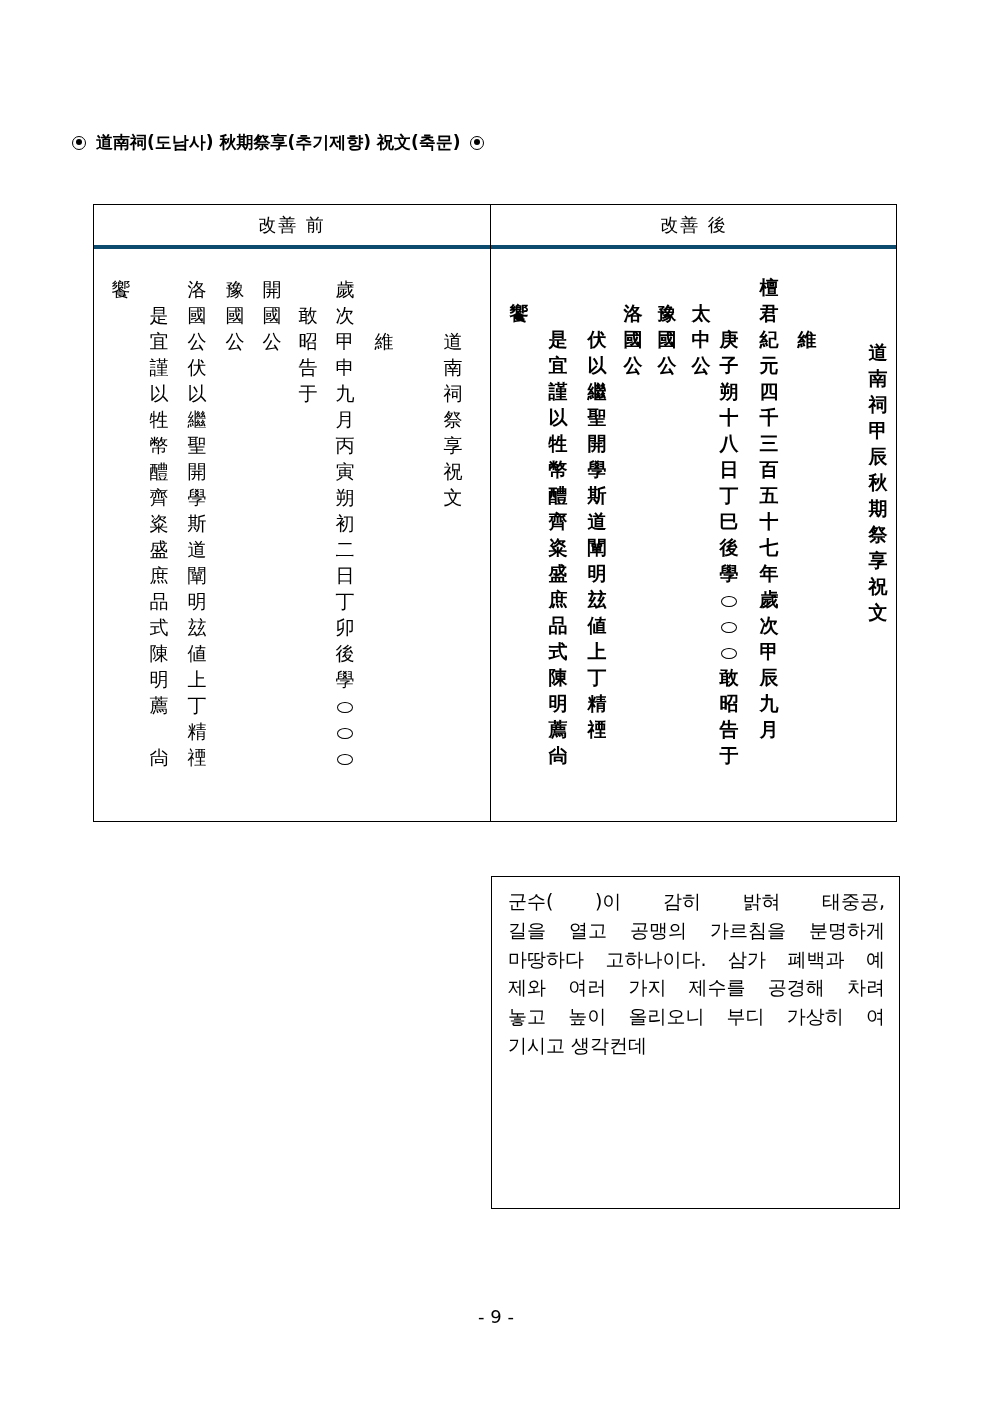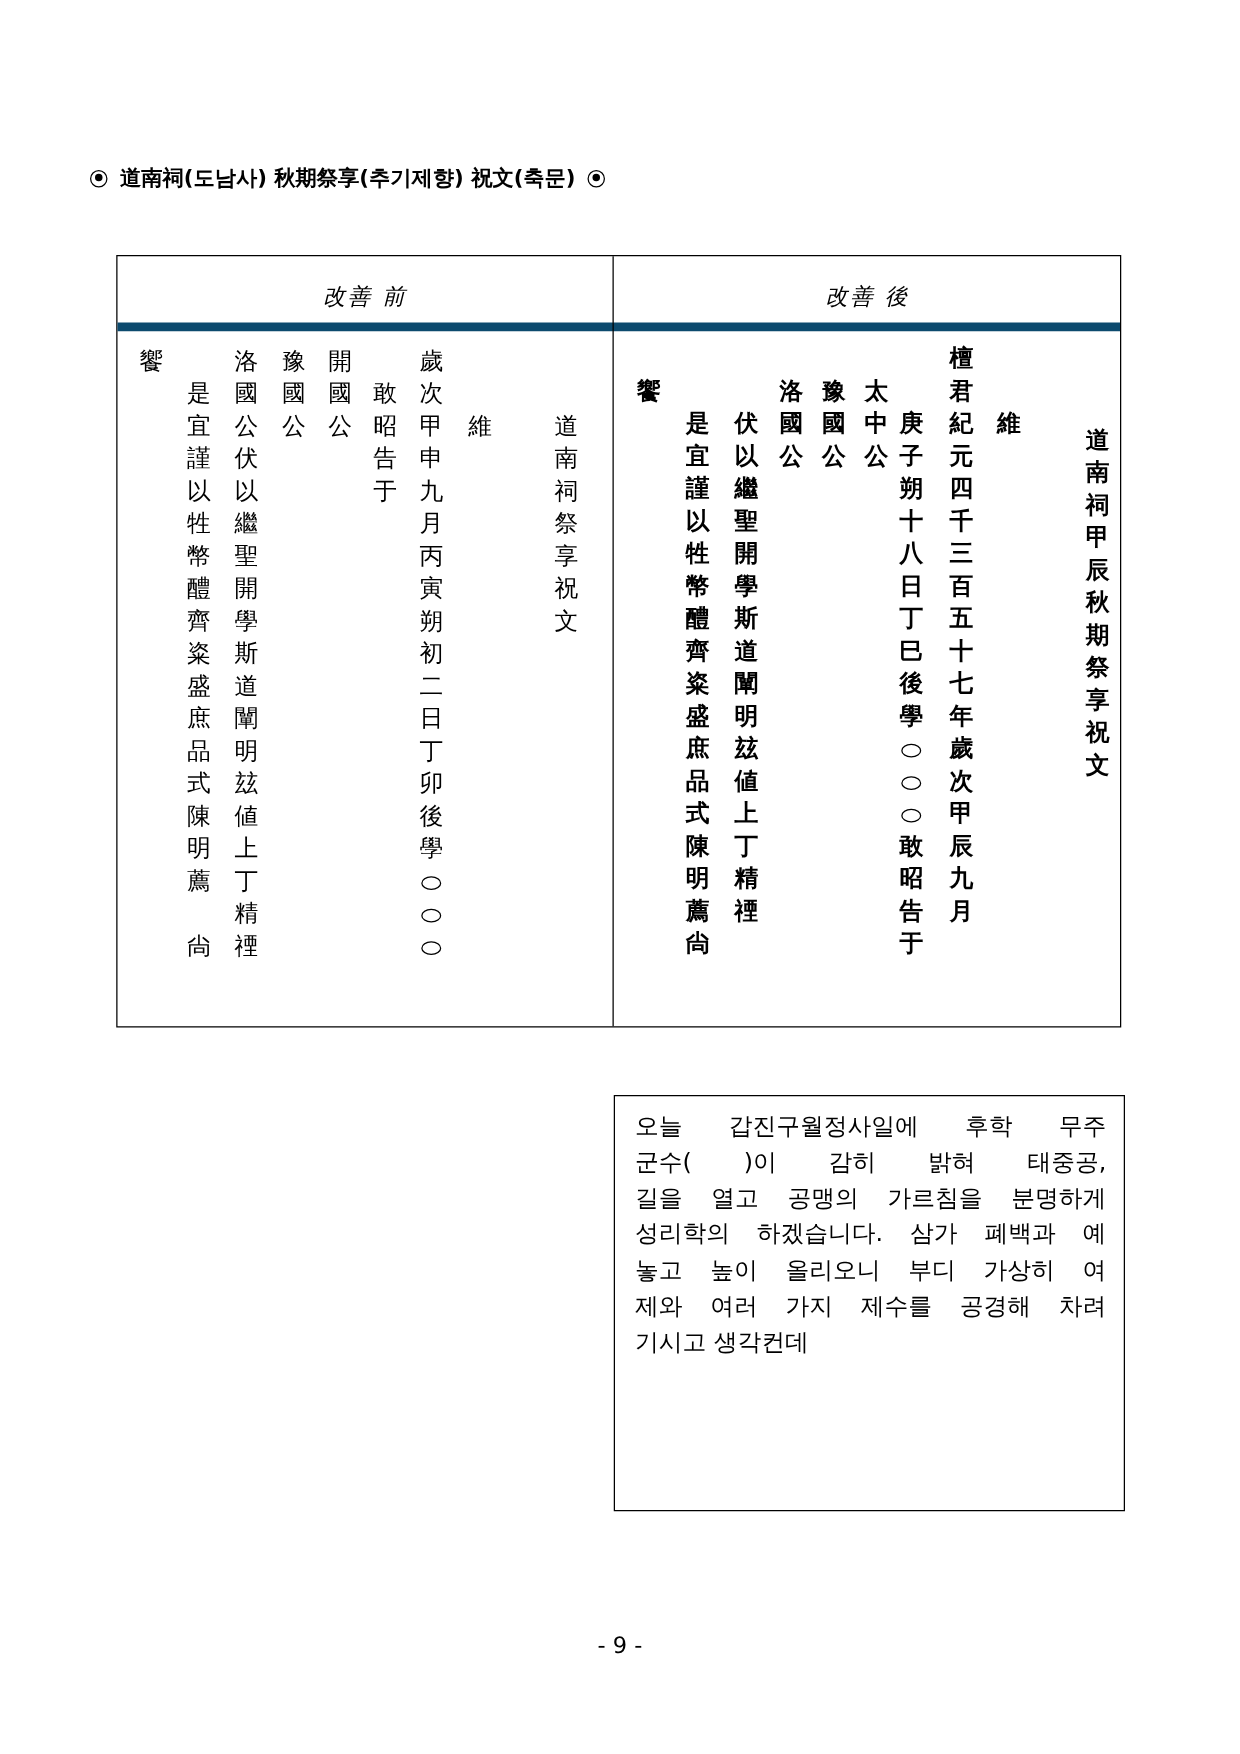--- a/index.html
+++ b/index.html
@@ -6,21 +6,21 @@
   body { width:992px; height:1403px; position:relative; overflow:hidden;
          font-family:"DejaVu Serif", "Liberation Serif", serif; color:#000; }
   .title { position:absolute; left:72px; top:131px; font-family:"DejaVu Sans","Liberation Sans",sans-serif;
            font-size:17px; font-weight:bold; white-space:nowrap; letter-spacing:0px; display:flex; align-items:center; }
   .bullet { display:inline-block; width:14px; height:14px; border:1.5px solid #000; border-radius:50%;
             position:relative; box-sizing:border-box; margin:0 10px 0 0; }
   .bullet::after { content:""; position:absolute; left:2.5px; top:2.5px; width:6px; height:6px; border-radius:50%; background:#000; }
   .bullet.end { margin:0 0 0 10px; }
 
   .table { position:absolute; left:93px; top:204px; width:804px; height:618px; border:1px solid #000; box-sizing:border-box; }
-  .hdr-row { position:absolute; left:0; top:13px; width:100%; height:40px; border-bottom:7px solid #0c4a6e;font-style:italic; }
+  .hdr-row { position:absolute; left:0; top:0; width:100%; height:40px; border-bottom:4px solid #0c4a6e; }
   .vdiv { position:absolute; left:396px; top:0; width:1px; height:100%; background:#000; }
   .hdr { position:absolute; top:0; height:40px; line-height:40px; text-align:center; font-size:18px;
          font-family:"DejaVu Sans","Liberation Sans",sans-serif; letter-spacing:2px; }
   .hdr.left { left:0; width:396px; }
   .hdr.right { left:397px; width:406px; }
 
   .cell { position:absolute; width:30px; height:26px; line-height:26px; text-align:center; font-size:19px; }
   .cell.bold { font-weight:bold; }
   .circle { display:inline-block; width:16px; height:11px; border:1px solid #000; border-radius:50%; vertical-align:middle; box-sizing:border-box; }
 
@@ -209,22 +209,21 @@
       <div class="cell bold" style="left: 769px; top: 264px;">秋</div>
       <div class="cell bold" style="left: 769px; top: 290px;">期</div>
       <div class="cell bold" style="left: 769px; top: 316px;">祭</div>
       <div class="cell bold" style="left: 769px; top: 342px;">享</div>
       <div class="cell bold" style="left: 769px; top: 368px;">祝</div>
       <div class="cell bold" style="left: 769px; top: 394px;">文</div>
     </div>
 </div>
 
 <div class="trans" id="trans">
-    <span class="trans-line">  오늘 갑진구월정사일에 후학 무주</span>
     <span class="trans-line">군수(          )이 감히 밝혀 태중공,</span>
     <span class="trans-line">길을 열고 공맹의 가르침을 분명하게</span>
-    <span class="trans-line">성리학의 하겠습니다. 삼가 폐백과 예</span>
+    <span class="trans-line">마땅하다 고하나이다. 삼가 폐백과 예</span>
+    <span class="trans-line">제와 여러 가지 제수를 공경해 차려</span>
     <span class="trans-line">놓고 높이 올리오니 부디 가상히 여</span>
-    <span class="trans-line">제와 여러 가지 제수를 공경해 차려</span>
     <span class="trans-line last">기시고 생각컨데</span>
   </div>
 
 <div class="pageno">- 9 -</div>
 
 </body></html>

